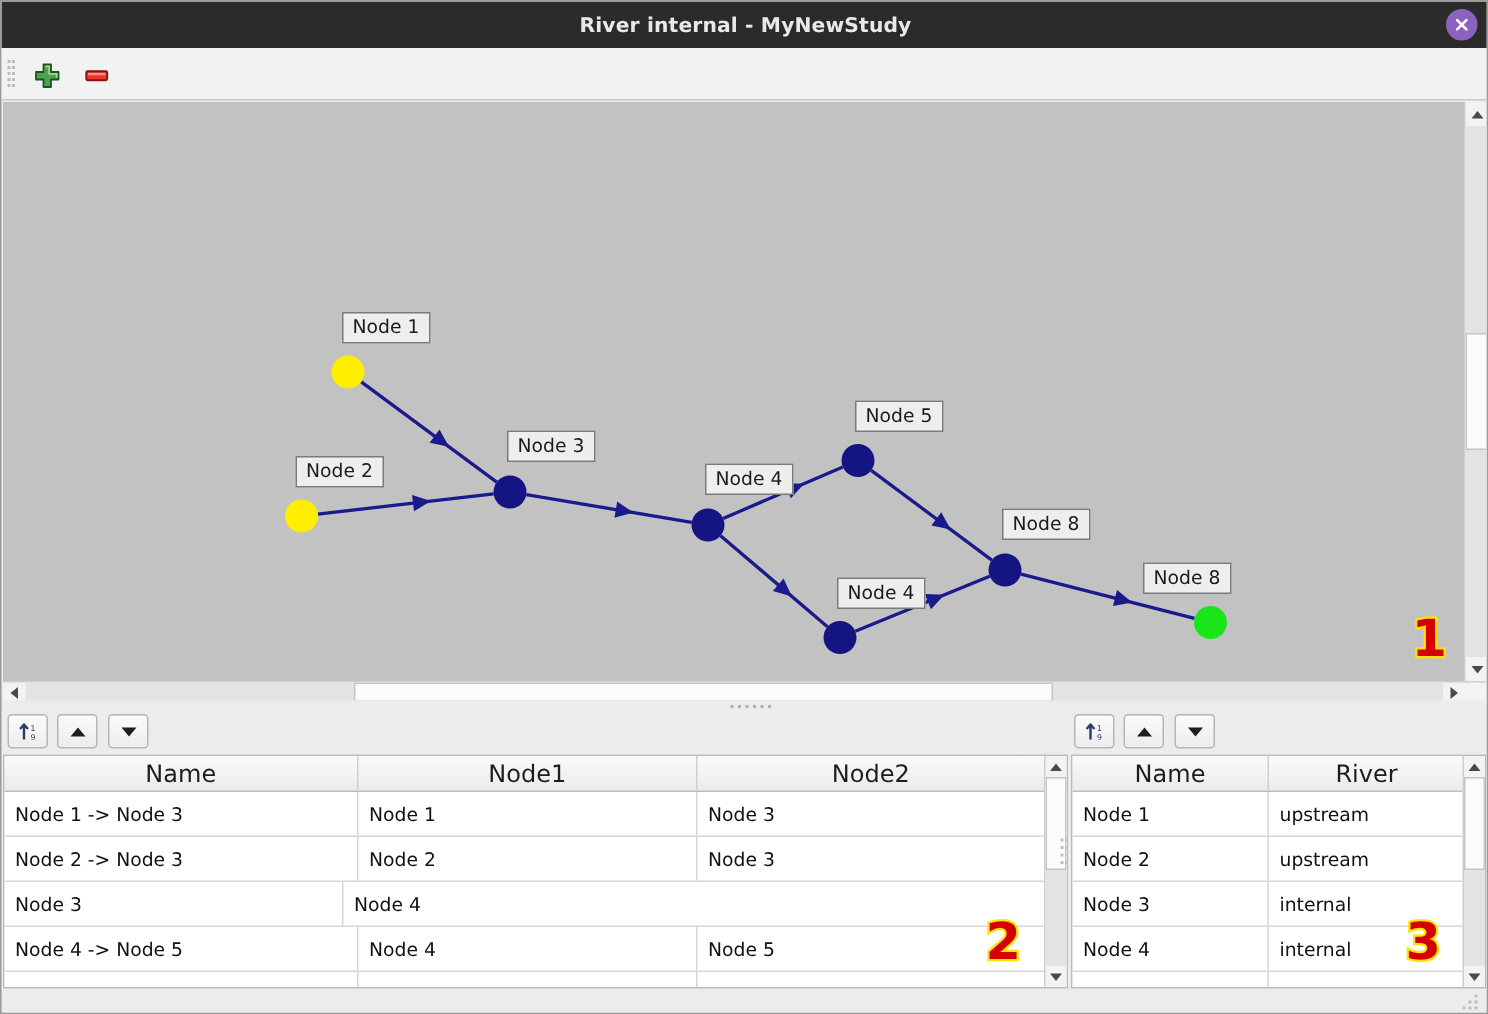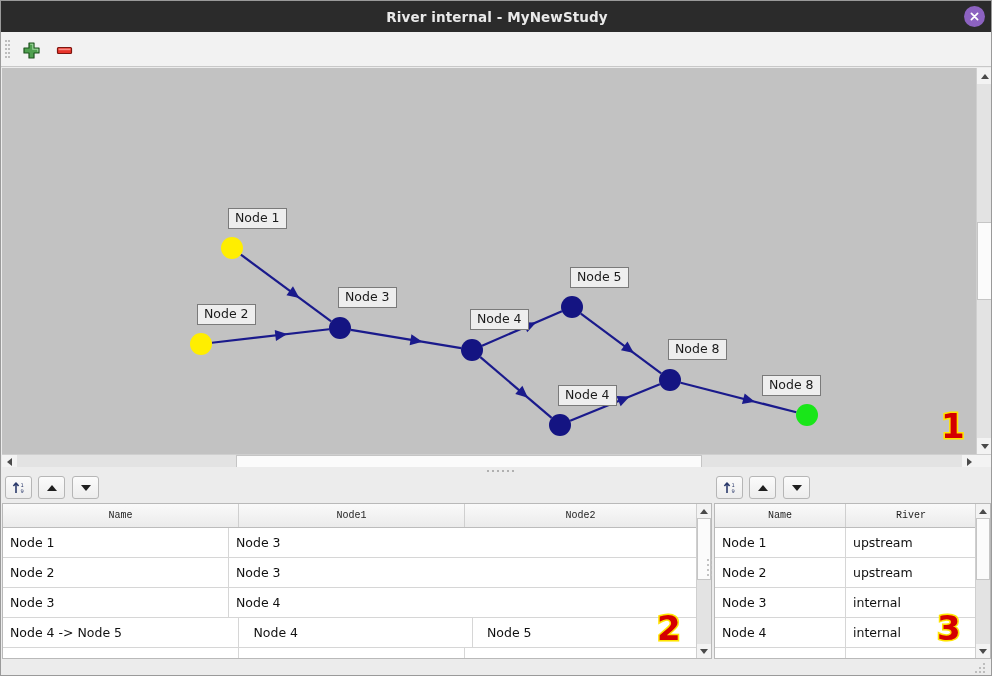--- a/index.html
+++ b/index.html
@@ -158,24 +158,23 @@
     overflow: hidden;
   }
   .grid-head {
     display: flex;
     height: 24px;
     background: linear-gradient(#fafafa,#ebebeb);
     border-bottom: 1px solid #bcbcbc;
   }
   .gh {
     display: flex; align-items: center; justify-content: center;
-    font-size: 10px; color: #1d1d1d;
+    font-size: 16px; color: #1d1d1d;
     border-right: 1px solid #cfcfcf;
     height: 100%;
-    font-family: Liberation Mono, monospace;
   }
   .gh:last-child { border-right: none; }
   .grow {
     display: flex;
     height: 30px;
     border-bottom: 1px solid #d6d6d6;
     background: #ffffff;
   }
   .gc {
     display: flex; align-items: center;
@@ -346,32 +345,34 @@
       </div>
 
       <div class="grid" style="left:0; top:29px; width:710px; height:156px;">
         <div class="grid-head" id="links-head">
             <div class="gh" style="width: 236px;">Name</div>
             <div class="gh" style="width: 226px;">Node1</div>
             <div class="gh" style="width: 231px;">Node2</div>
           </div>
         <div id="links-body">
             <div class="grow" style="height: 30px;">
+              <div class="gc" style="width: 236px;">Node 1 -&gt; Node 3</div>
               <div class="gc" style="width: 226px;">Node 1</div>
               <div class="gc" style="width: 231px;">Node 3</div>
             </div>
             <div class="grow" style="height: 30px;">
+              <div class="gc" style="width: 236px;">Node 2 -&gt; Node 3</div>
               <div class="gc" style="width: 226px;">Node 2</div>
               <div class="gc" style="width: 231px;">Node 3</div>
             </div>
             <div class="grow" style="height: 30px;">
               <div class="gc" style="width: 226px;">Node 3</div>
               <div class="gc" style="width: 231px;">Node 4</div>
             </div>
-            <div class="grow" style="height: 30px; justify-content: space-between;">
+            <div class="grow" style="height: 30px;">
               <div class="gc" style="width: 236px;">Node 4 -&gt; Node 5</div>
               <div class="gc" style="width: 226px;">Node 4</div>
               <div class="gc" style="width: 231px;">Node 5</div>
             </div>
             <div class="grow" style="height: 30px;">
               <div class="gc" style="width: 236px;"></div>
               <div class="gc" style="width: 226px;"></div>
               <div class="gc" style="width: 231px;"></div>
             </div>
           </div>

